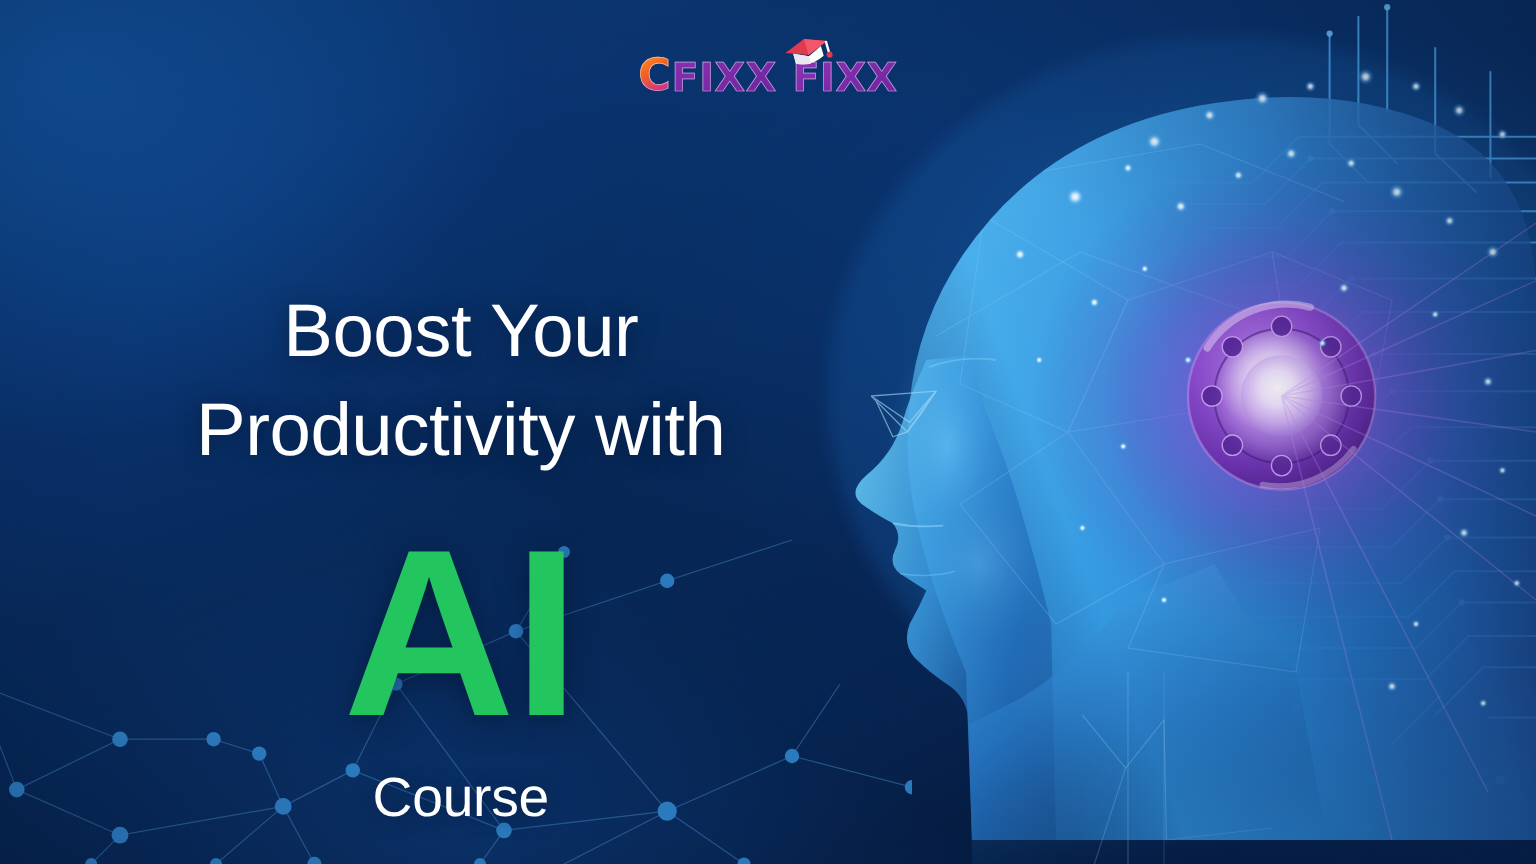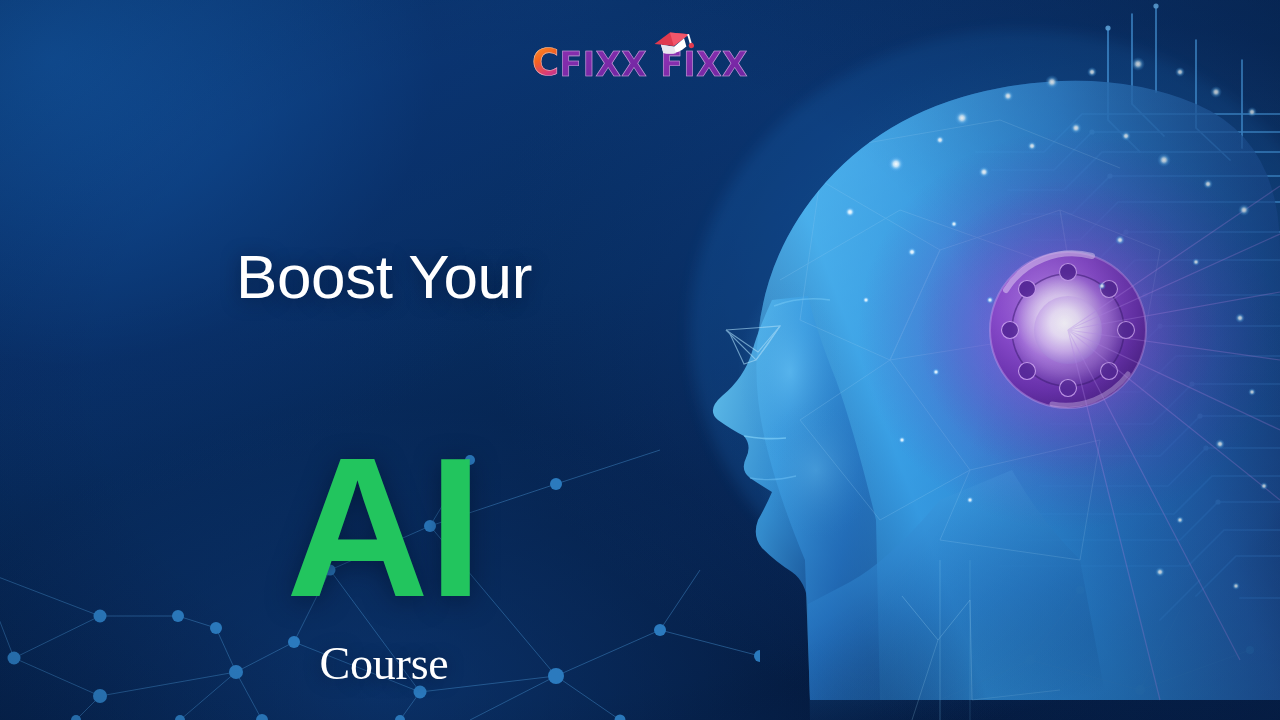--- a/index.html
+++ b/index.html
@@ -112,21 +112,21 @@
     line-height:1;
     letter-spacing:-1px;
     text-shadow:0 4px 26px rgba(2,14,38,.5);
   }
   .course{
     position:absolute;
     left:84px;top:596px;
     width:600px;
     text-align:center;
     color:#ffffff;
-    font-family:Liberation Serif, serif;
+    font-family:Liberation Sans, sans-serif;
     font-weight:300;
     font-size:46px;
     line-height:1.1;
     letter-spacing:-0.2px;
     text-shadow:0 2px 16px rgba(2,14,38,.55);
   }
 </style>
 </head>
 <body>
 
@@ -469,18 +469,19 @@
         <path d="M9 13.5 L9 22 Q15 25 21 25.6 L21 19 Z" fill="#e8e8f0"></path>
         <path d="M38 11.5 L38 21" stroke="#ffffff" stroke-width="2" stroke-linecap="round"></path>
         <circle cx="38" cy="22.5" r="2.6" fill="#e03a4e"></circle>
       </g>
     </svg>
   </div>
 
   <div class="copy">
     <div class="headline">
       <span class="l1">Boost Your</span>
+      <span class="l2">Productivity with</span>
     </div>
     <div class="ai">AI</div>
     <div class="course">Course</div>
   </div>
 
 </div>
 
 </body></html>

